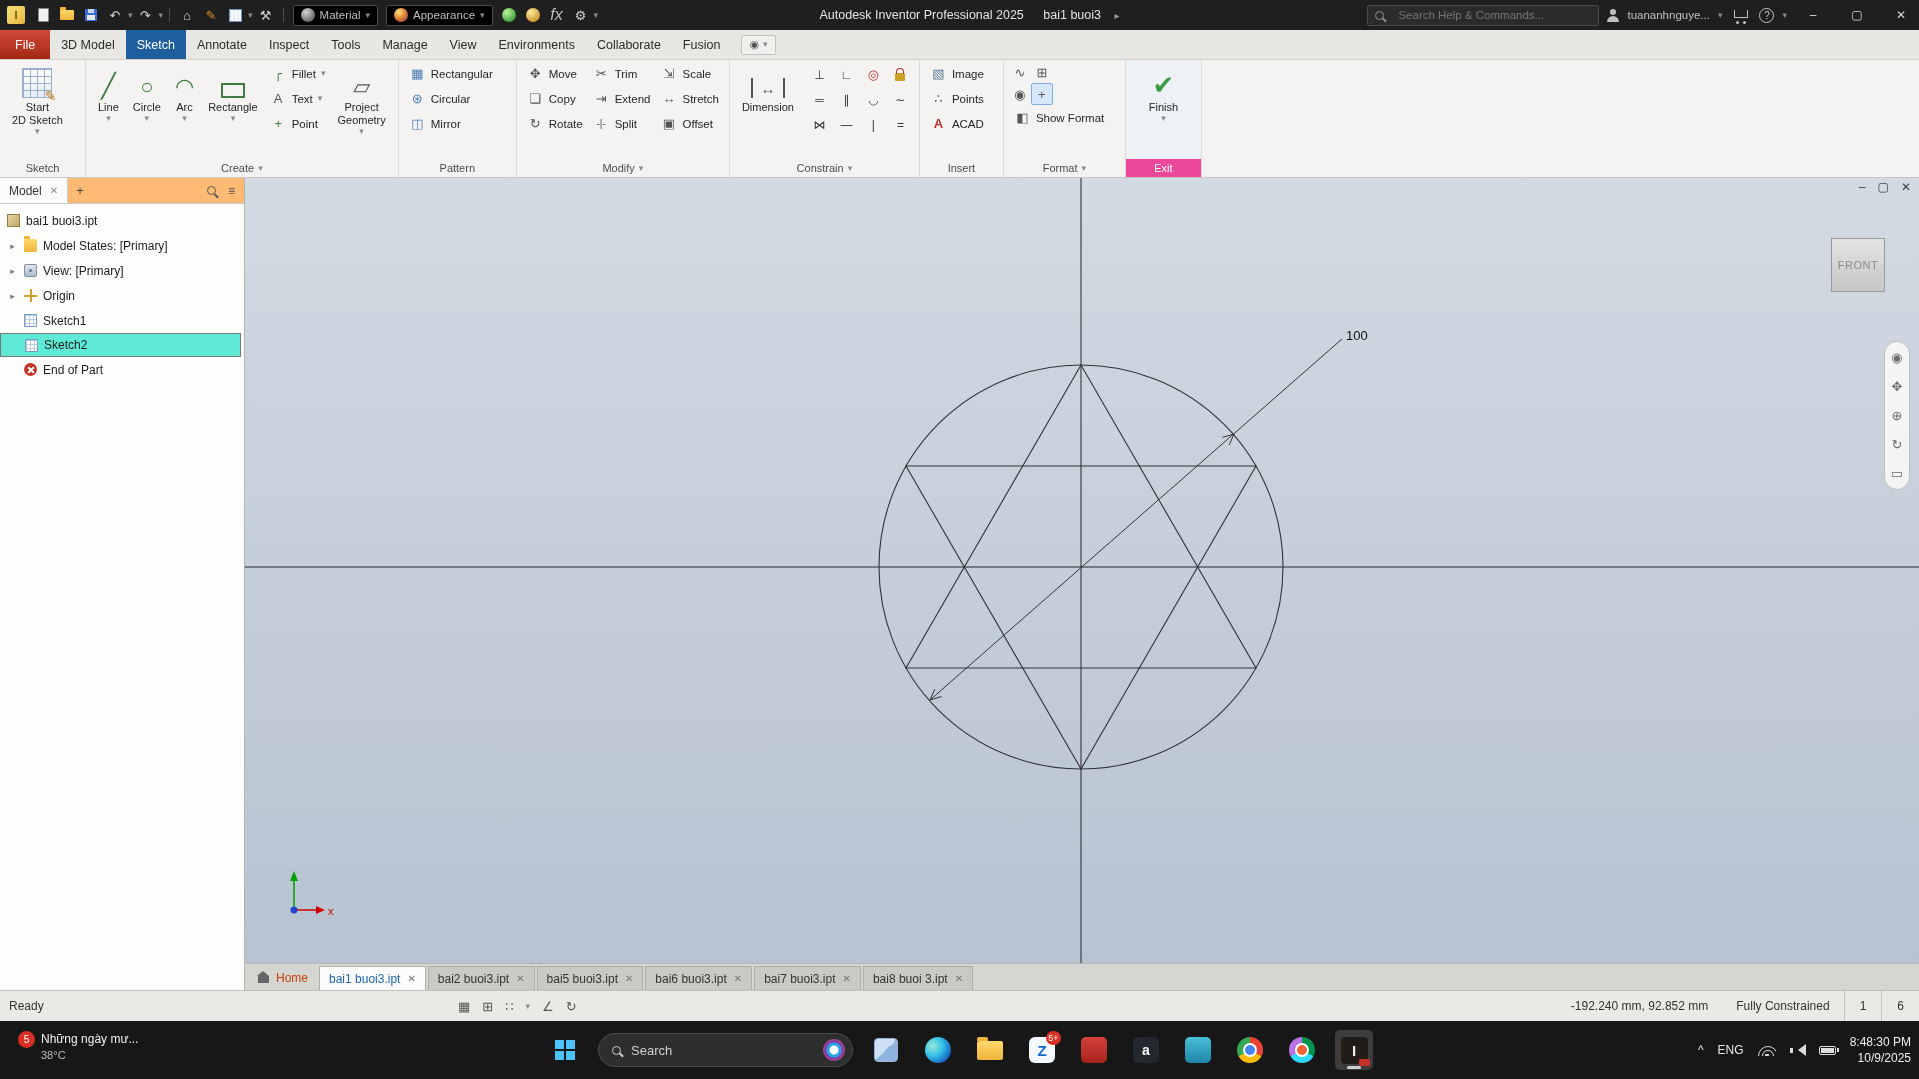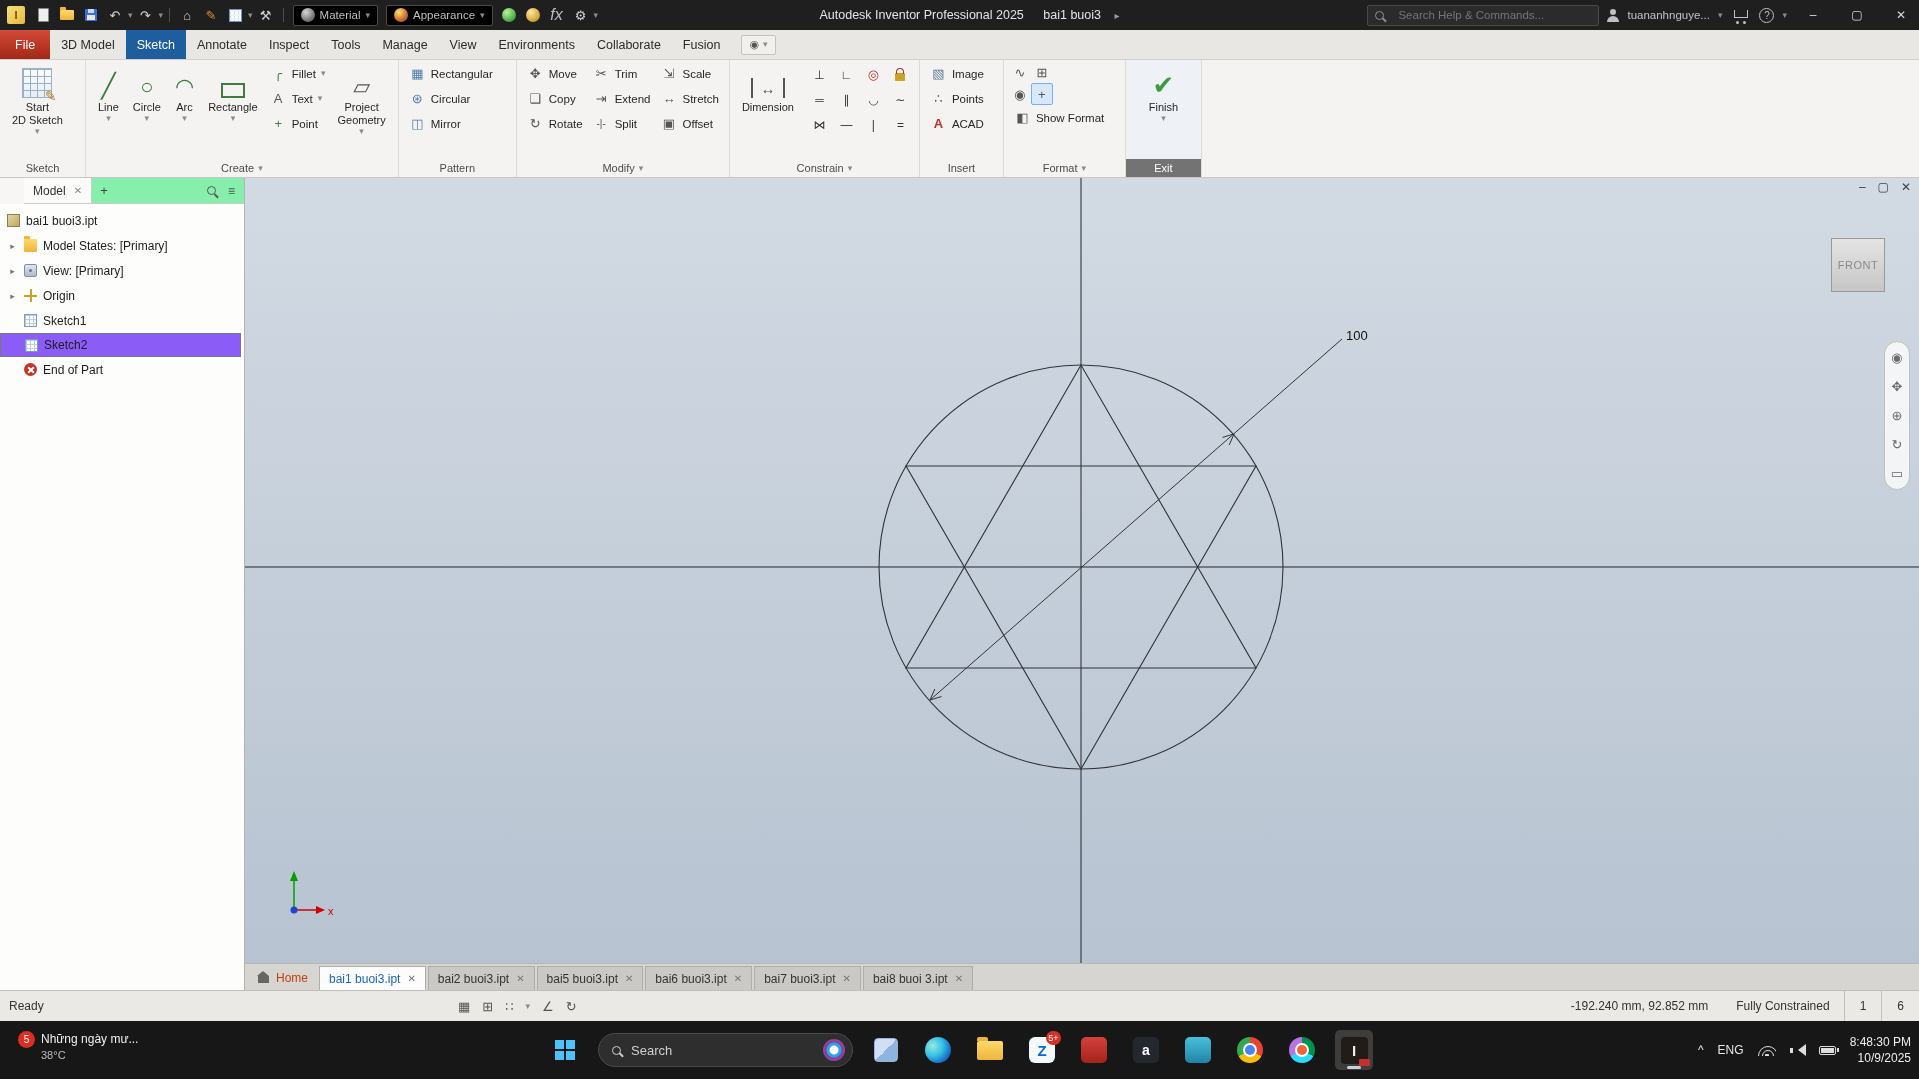--- a/index.html
+++ b/index.html
@@ -51,21 +51,21 @@
 .rtab.file{background:linear-gradient(#d14a38,#a42716);color:#fff;padding:0 15px;}
 .rtab.active{background:#1e5d9e;color:#fff;}
 .tab-extra{display:flex;align-items:center;gap:4px;margin-left:10px;border:1px solid #c5c3c0;background:#f2f0ee;padding:0 7px;height:20px;align-self:center;border-radius:2px;color:#555;font-size:11px;}
 
 
 .ribbon{height:118px;flex:0 0 118px;background:#f4f3f1;display:flex;border-bottom:1px solid #c9c7c4;}
 .rg{display:flex;flex-direction:column;border-right:1px solid #dddbd8;padding:1px 5px 0;}
 .rg-body{flex:1;display:flex;align-items:flex-start;}
 .rg-label{height:18px;display:flex;align-items:center;justify-content:center;gap:4px;font-size:11px;color:#4c4c4c;}
 .rg.exit{background:#eef2f6;}
-.rg.exit .rg-label{background:#737373;color:#fff;margin:0 -5px;}
+.rg.exit .rg-label{background:#ec4899;color:#fff;margin:0 -5px;}
 .rbig{display:flex;flex-direction:column;align-items:center;padding:3px 7px 0;font-size:11px;color:#262626;line-height:13px;text-align:center;}
 .rbig .ric{height:34px;display:flex;align-items:flex-end;justify-content:center;margin-bottom:3px;}
 .rcol{display:flex;flex-direction:column;}
 .rsm{display:flex;align-items:center;gap:5px;height:25px;padding:0 5px;font-size:11.5px;color:#262626;white-space:nowrap;}
 .rsm .ric-s{width:17px;display:flex;justify-content:center;font-size:13px;flex:0 0 17px;}
 .g-green{color:#3e7d3e;} .g-blue{color:#4a7ab5;} .g-gray{color:#555;} .g-red{color:#b8342a;}
 .sz24{font-size:24px;line-height:24px;} .sz22{font-size:22px;line-height:22px;} .sz26{font-size:26px;line-height:26px;}
 .rect-ic{width:24px;height:15px;border:2px solid #3e7d3e;}
 .sk-ic{width:30px;height:30px;border:1px solid #9ab0c8;background:linear-gradient(#9ab0c8 1px,transparent 1px) 0 0/100% 7px,linear-gradient(90deg,#9ab0c8 1px,transparent 1px) 0 0/7px 100%,linear-gradient(#fdfdfd,#e6edf5);position:relative;}
 .sk-pencil{position:absolute;right:-5px;bottom:-6px;font-size:14px;color:#c07a18;}
@@ -74,28 +74,28 @@
 .cc{display:flex;align-items:center;justify-content:center;font-size:12px;color:#333;}
 .cc.red{color:#b8342a;font-size:13px;}
 .lock{width:10px;height:8px;background:#c9a227;border-radius:1px;position:relative;margin-top:4px;}
 .lock::before{content:"";position:absolute;left:1px;top:-5px;width:6px;height:5px;border:1.5px solid #a83226;border-bottom:none;border-radius:4px 4px 0 0;}
 .fic{width:22px;height:22px;display:flex;align-items:center;justify-content:center;font-size:13px;color:#555;}
 .fic.hl{border:1px solid #7ab0e8;background:#d6e8fa;border-radius:2px;}
 
 
 .main{flex:1;display:flex;min-height:0;}
 .browser{width:245px;flex:0 0 245px;background:#f7f6f5;border-right:1px solid #b5b3b0;display:flex;flex-direction:column;}
-.bheader{height:26px;flex:0 0 26px;background:#86efac;border-bottom:1px solid #cccac7;display:flex;align-items:center;font-size:12px;color:#333;margin-left:24px;}
+.bheader{height:26px;flex:0 0 26px;background:#fdba74;border-bottom:1px solid #cccac7;display:flex;align-items:center;font-size:12px;color:#333;}
 .btab{height:100%;background:#fbfbfa;display:flex;align-items:center;gap:8px;padding:0 9px;border-right:1px solid #cccac7;}
 .btab .x{color:#888;font-size:10px;}
 .bplus{width:24px;text-align:center;color:#444;font-size:13px;}
 .bh-right{margin-left:auto;display:flex;align-items:center;gap:12px;padding-right:9px;color:#555;}
 .btree{flex:1;background:#fdfdfc;padding-top:4px;font-size:12px;color:#1c1c1c;}
 .trow{height:25px;display:flex;align-items:center;gap:6px;padding-left:7px;}
-.trow.sel{border:1px solid #777;background:#8b5cf6;height:24px;margin-right:3px;}
+.trow.sel{border:1px solid #777;background:#5eead4;height:24px;margin-right:3px;}
 .tcaret{width:11px;flex:0 0 11px;font-size:9px;color:#777;display:flex;justify-content:center;}
 .ic{width:13px;height:13px;flex:0 0 13px;position:relative;}
 .ic-part{background:linear-gradient(135deg,#e3d5a4,#bfa866);border:1px solid #8f7f4a;}
 .ic-folder{background:linear-gradient(#ffd96b,#eeb43c);border-radius:1px;}
 .ic-folder::before{content:"";position:absolute;top:-3px;left:0;width:6px;height:3px;background:#eeb43c;border-radius:1px 1px 0 0;}
 .ic-view{background:linear-gradient(#dfe6ee,#aebccb);border:1px solid #7e8ea0;border-radius:2px;}
 .ic-view::before{content:"";position:absolute;inset:4px;background:#5f7890;border-radius:50%;}
 .ic-origin::before{content:"";position:absolute;left:0;top:6px;width:13px;height:2px;background:#c9a227;}
 .ic-origin::after{content:"";position:absolute;left:6px;top:0;width:2px;height:13px;background:#c9a227;}
 .ic-sketch{background:linear-gradient(#b9cbe2 1px,transparent 1px) 0 0/100% 4px,linear-gradient(90deg,#b9cbe2 1px,transparent 1px) 0 0/4px 100%,#fff;border:1px solid #7a9cc6;}

